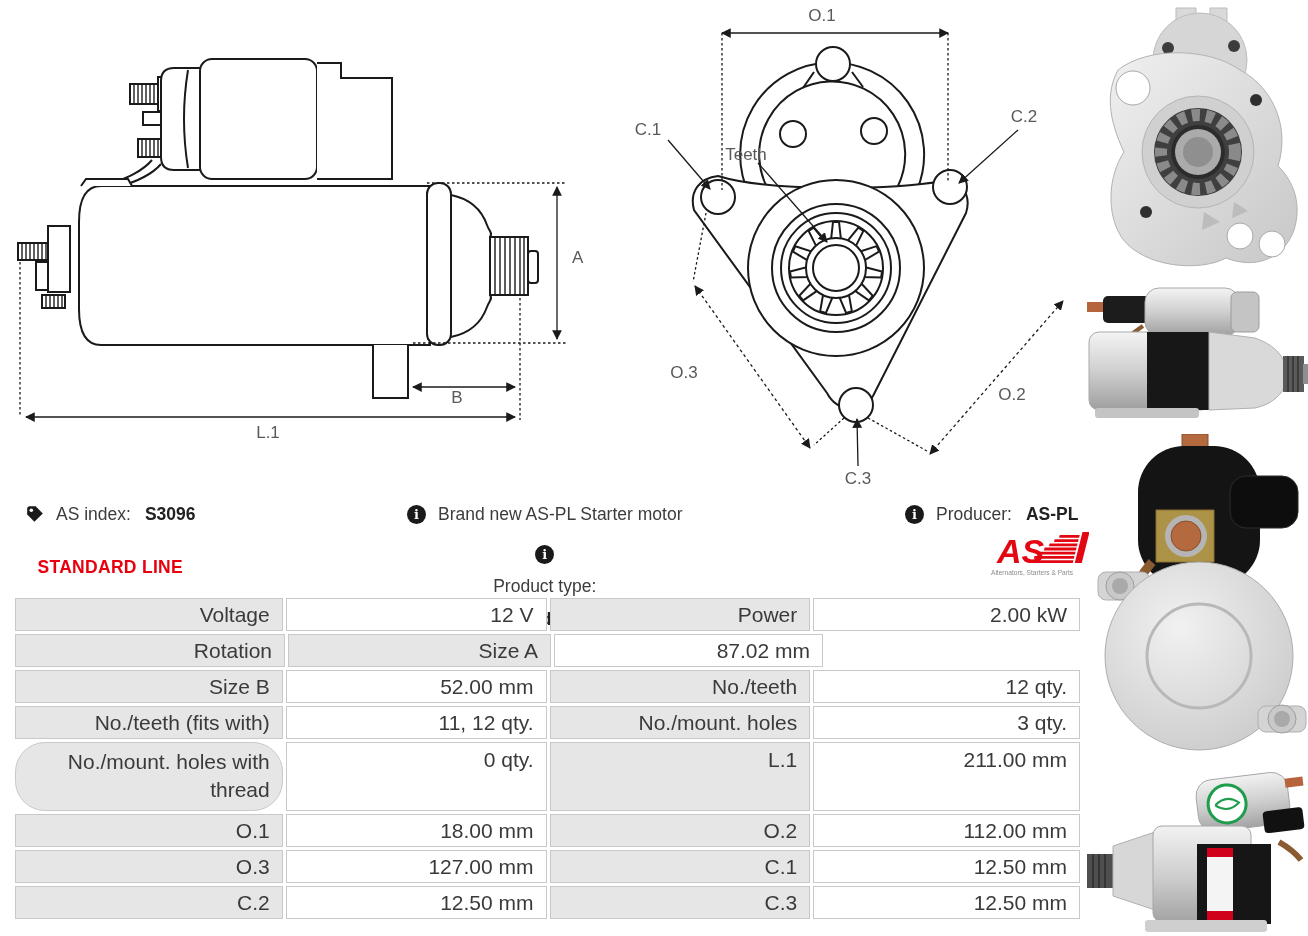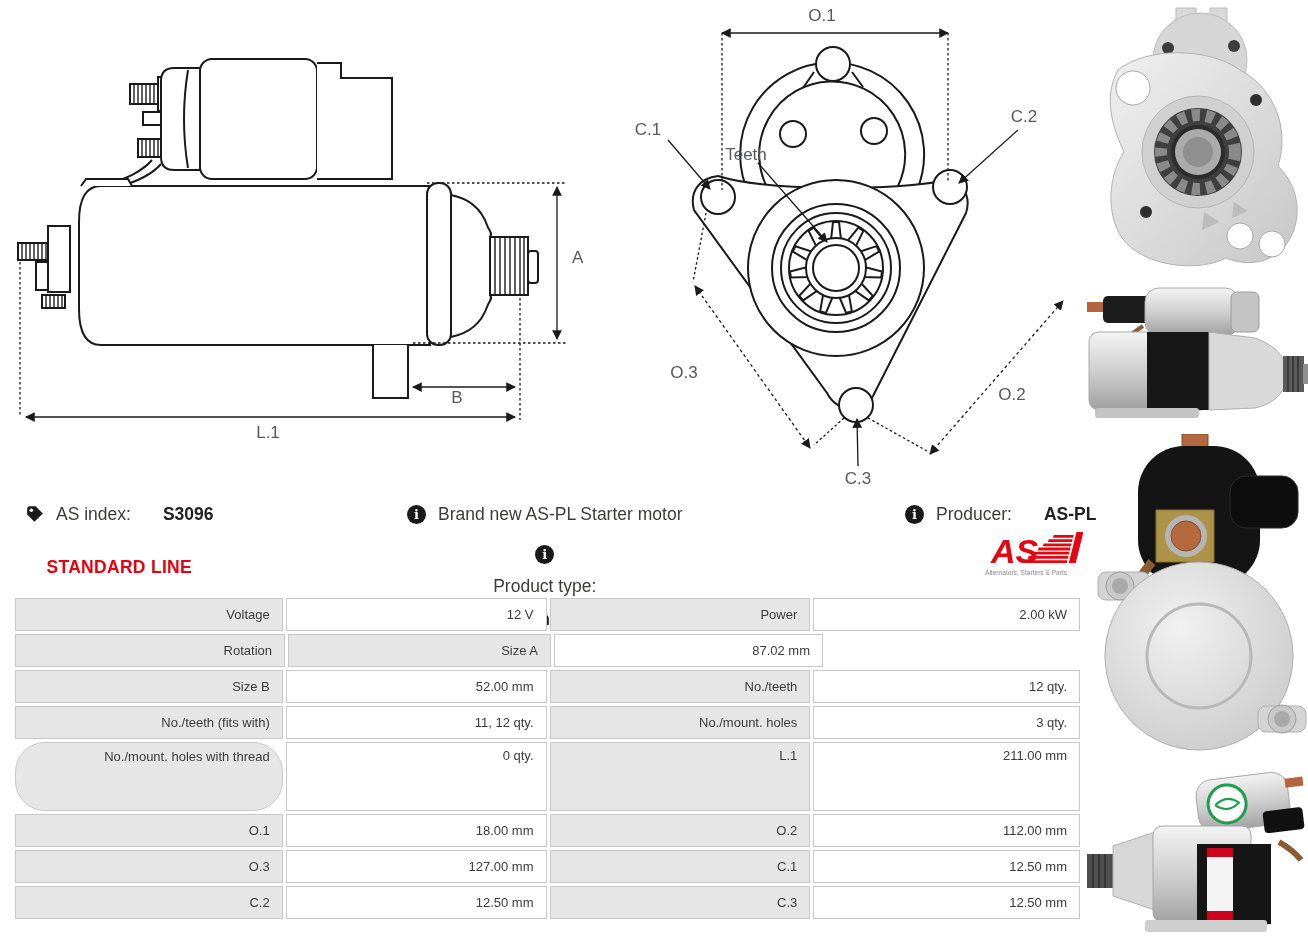--- a/index.html
+++ b/index.html
@@ -9,33 +9,33 @@
   
   .diag{position:absolute;}
   .diag path,.diag rect,.diag circle,.diag line,.diag polyline{vector-effect:non-scaling-stroke;}
   text.dim{font-family:"Liberation Sans",sans-serif;font-size:17px;fill:#58595b;}
 
   
   .info-col{position:absolute;top:503px;}
   .info-line{display:flex;align-items:center;gap:12px;font-size:17.5px;color:#3c3c3b;
              white-space:nowrap;height:22px;}
   .info-line .lbl{color:#3c3c3b;}
-  .info-line b{font-weight:bold;margin-left:20px;color:#222;}
+  .info-line b{font-weight:bold;margin-left:2px;color:#222;}
   .info-line.second{margin-top:20px;flex-direction:column;}
   .red-line{color:#e8000f;font-weight:bold;letter-spacing:.3px;}
   .info-icon{display:inline-flex;align-items:center;justify-content:center;flex:0 0 auto;
              width:19px;height:19px;border-radius:50%;background:#1a1a1a;color:#fff;
              font-family:"DejaVu Serif",serif;font-weight:bold;font-size:13px;line-height:1;}
-  .logo-wrap{position:absolute;left:78px;top:27px;}
+  .logo-wrap{position:absolute;left:84px;top:27px;}
 
   
   .spec-table{position:absolute;left:15px;top:598px;width:1065px;}
   .spec-row{display:flex;gap:3px;margin-bottom:3px;}
   .cell{box-sizing:border-box;border:1px solid #c9c9c9;display:flex;align-items:center;
-        justify-content:flex-end;padding:0 12px;font-size:13px;color:#3a3a3a;height:33px;}
+        justify-content:flex-end;padding:0 12px;font-size:21px;color:#3a3a3a;height:33px;}
   .cell.label{background:#e6e6e6;}
   .cell.value{background:#ffffff;text-align:right;}
   .c1{width:270px}.c2{width:263px}.c3{width:263px}.c4{width:269px}
   .spec-row.tall .cell{height:69px;align-items:flex-start;padding-top:5px;}
   .cell.label.wrap{white-space:normal;text-align:right;line-height:1.35;border-radius:30px;}
 </style>
 </head>
 <body>
 
 <div class="page">

